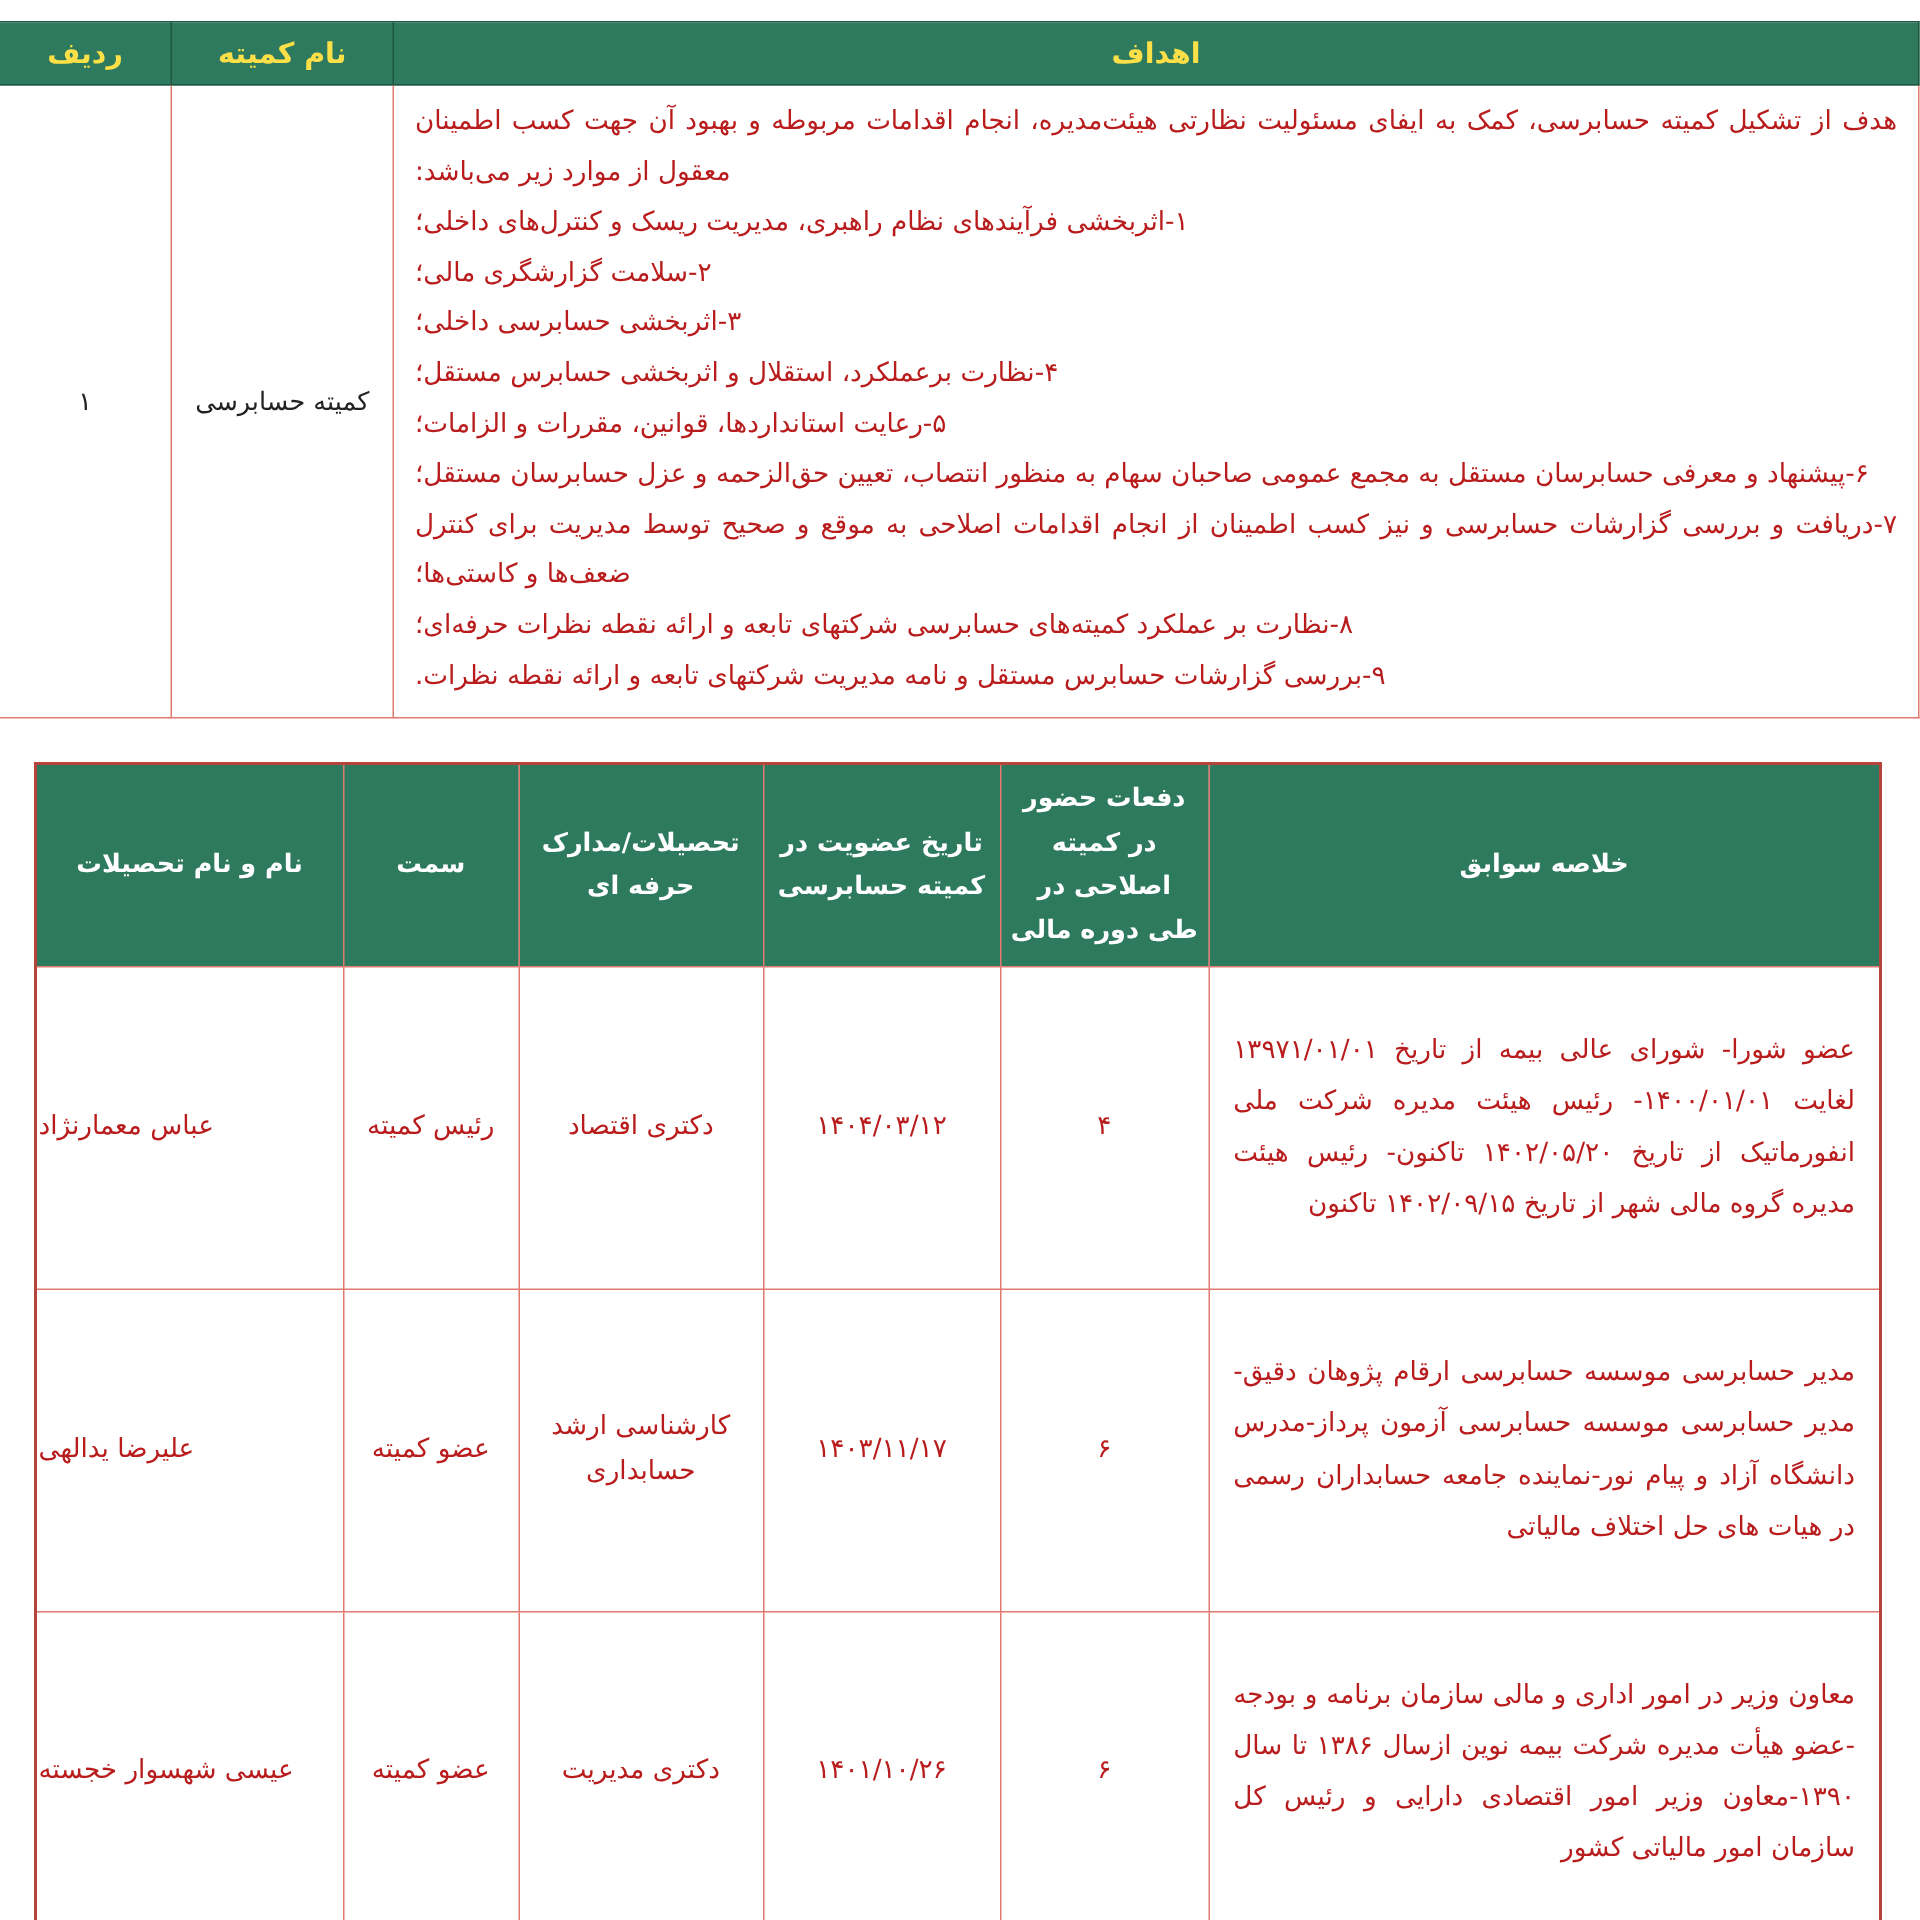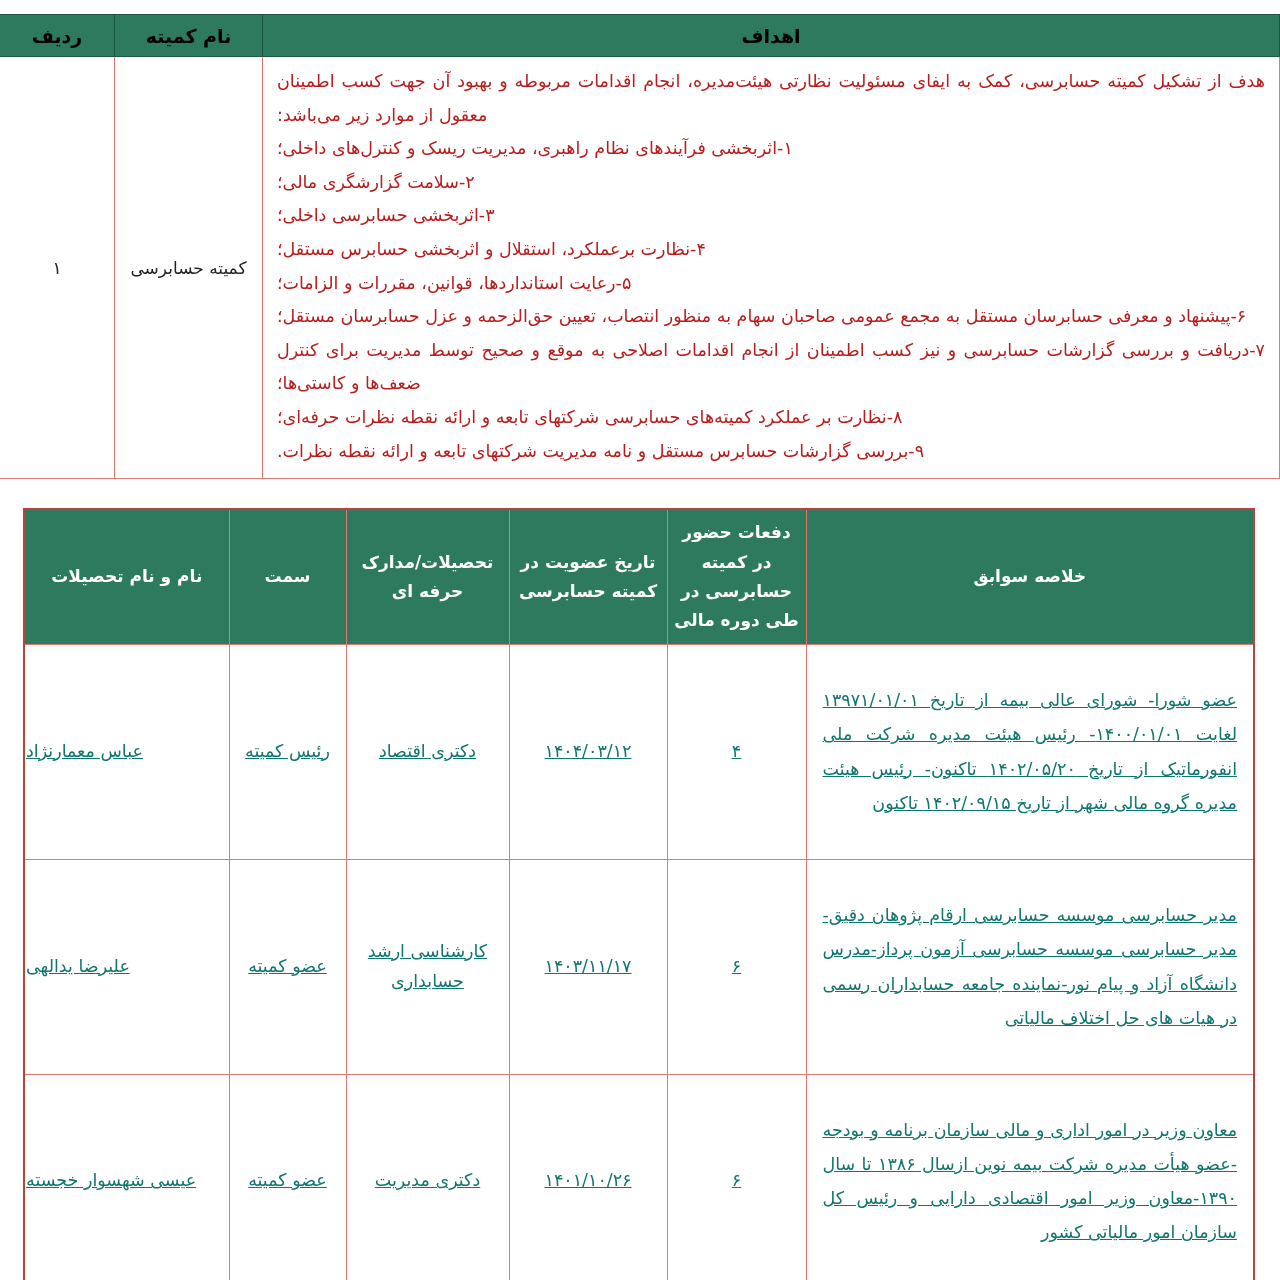--- a/index.html
+++ b/index.html
@@ -35,21 +35,21 @@
     width: 1280px;
   }
   .table-objectives th,
   .table-objectives td {
     border: 1px solid #e0796f;
     vertical-align: middle;
     box-sizing: border-box;
   }
   .table-objectives thead th {
     background: #2e7a5e;
-    color: #000000;
+    color: #fde047;
     border: 1px solid #1d5741;
     font-size: 19px;
     font-weight: bold;
     height: 42px;
     text-align: center;
     padding: 2px 6px;
     margin-top: 20px;
   }
   .col-radif   { width: 115px; }
   .col-name    { width: 148px; }
@@ -110,22 +110,21 @@
   .m-col-summary { width: 448px; }
   .m-col-count   { width: 139px; }
   .m-col-date    { width: 158px; }
   .m-col-edu     { width: 163px; }
   .m-col-role    { width: 117px; }
   .m-col-name    { width: 205px; }
 
   .table-members tbody td {
     height: 215px;
     font-size: 17.5px;
-    color: #0f766e;
-    text-decoration: underline;
+    color: #b91c1c;
   }
   .td-summary {
     padding: 10px 16px;
     text-align: justify;
     text-align-last: right;
     line-height: 1.95;
     font-size: 17px;
   }
   .td-center {
     text-align: center;
@@ -184,21 +183,21 @@
       <col class="m-col-summary">
       <col class="m-col-count">
       <col class="m-col-date">
       <col class="m-col-edu">
       <col class="m-col-role">
       <col class="m-col-name">
     </colgroup>
     <thead>
       <tr>
         <th>خلاصه سوابق</th>
-        <th>دفعات حضور در کمیته حسابرسی در طی دوره مالی</th>
+        <th>دفعات حضور در کمیته اصلاحی در طی دوره مالی</th>
         <th>تاریخ عضویت در کمیته حسابرسی</th>
         <th>تحصیلات/مدارک حرفه ای</th>
         <th>سمت</th>
         <th>نام و نام تحصیلات</th>
       </tr>
     </thead>
     <tbody>
       <tr>
         <td class="td-summary">عضو شورا- شورای عالی بیمه از تاریخ ۱۳۹۷۱/۰۱/۰۱ لغایت ۱۴۰۰/۰۱/۰۱- رئیس هیئت مدیره شرکت ملی انفورماتیک از تاریخ ۱۴۰۲/۰۵/۲۰ تاکنون- رئیس هیئت مدیره گروه مالی شهر از تاریخ ۱۴۰۲/۰۹/۱۵ تاکنون</td>
         <td class="td-center num">۴</td>

